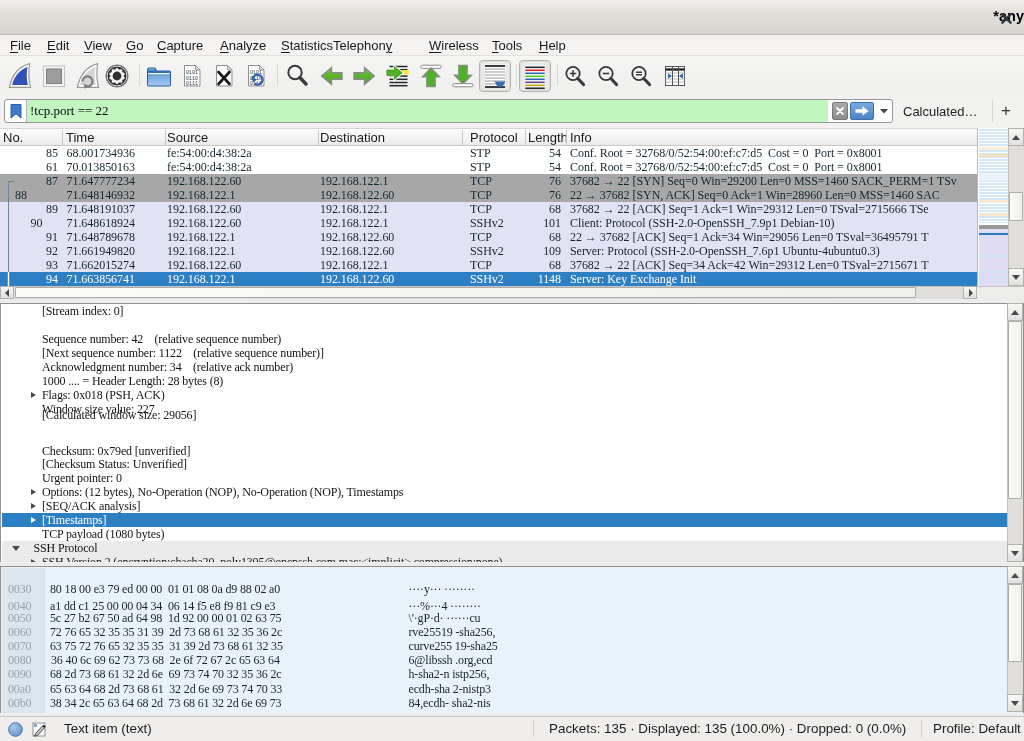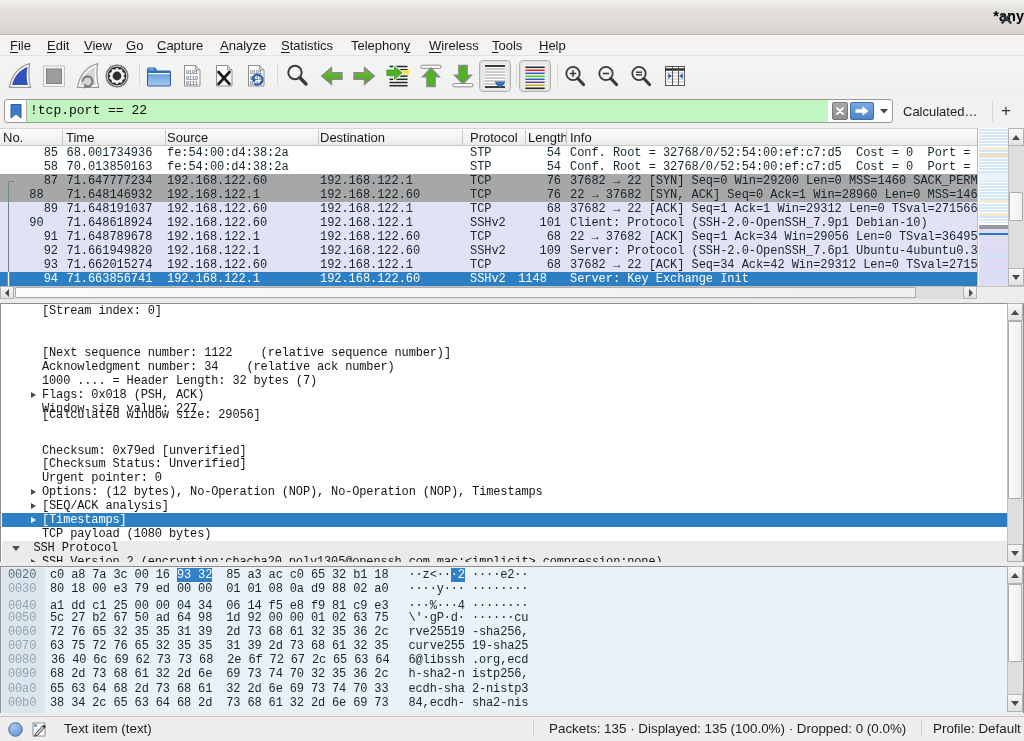--- a/index.html
+++ b/index.html
@@ -1,18 +1,18 @@
 <!DOCTYPE html>
 <html><head><meta charset="utf-8">
 <style>
 *{margin:0;padding:0;box-sizing:border-box}
 html,body{width:1024px;height:741px;overflow:hidden;background:#ececea}
 body{font-family:"Liberation Sans",sans-serif;position:relative}
 .abs{position:absolute}
-.mono{font-family:Liberation Mono, monospace;font-size:12px;letter-spacing:-0.15px;white-space:pre}
+.mono{font-family:Liberation Serif, serif;font-size:12px;letter-spacing:-0.15px;white-space:pre}
 
 #titlebar{left:0;top:0;width:1024px;height:35px;background:linear-gradient(#f3f1ef,#e2dfda 35%,#d9d5d0 96%,#cfccc6);border-bottom:1px solid #bfbbb6}
 #title{left:0;top:8px;width:1024px;text-align:right;font-size:14.5px;font-weight:bold;color:#000000}
 
 #menubar{left:0;top:35px;width:1024px;height:21px;background:#f4f3f2;border-bottom:1px solid #e2e1df}
 .mi{position:absolute;top:38px;font-size:13px;color:#1a1a1a}
 .mi u{text-decoration-thickness:1px;text-underline-offset:2px}
 
 #toolbar{left:0;top:56px;width:1024px;height:38px;background:linear-gradient(#f5f5f4,#efefed)}
 .tsep{position:absolute;top:64px;width:1px;height:22px;background:#d8d8d6}
@@ -59,21 +59,21 @@
     <path d="M2.4 2.4 L10.6 10.6 M10.6 2.4 L2.4 10.6" stroke="#2d3a41" stroke-width="2.5" stroke-linecap="round"></path>
   </svg>
 <div class="abs" id="menubar"></div>
 <span class="mi" style="left:10px"><u>F</u>ile</span>
 <span class="mi" style="left:47px"><u>E</u>dit</span>
 <span class="mi" style="left:84px"><u>V</u>iew</span>
 <span class="mi" style="left:126px"><u>G</u>o</span>
 <span class="mi" style="left:157px"><u>C</u>apture</span>
 <span class="mi" style="left:220px"><u>A</u>nalyze</span>
 <span class="mi" style="left:281px"><u>S</u>tatistics</span>
-<span class="mi" style="left:351px">Telephon<u>y</u></span>
+<span class="mi" style="left:333px">Telephon<u>y</u></span>
 <span class="mi" style="left:429px"><u>W</u>ireless</span>
 <span class="mi" style="left:492px"><u>T</u>ools</span>
 <span class="mi" style="left:539px"><u>H</u>elp</span>
 <div class="abs" id="toolbar"></div>
 <div class="tsep" style="left:139px"></div>
 <div class="tsep" style="left:277px"></div>
 <div class="tsep" style="left:516px"></div>
 <div class="tsep" style="left:557px"></div>
 <svg class="abs" style="left:3px;top:62px" width="30" height="28" viewBox="0 0 30 28">
     <path d="M26.6 1.7 C 17.5 4.3, 9.2 11.2, 6.4 25.3 L27.6 25.3 C 25.4 17.2, 25.6 8.5, 26.6 1.7 Z" fill="#fdfdfd" stroke="#9a9a9a" stroke-width="1.2"></path>
@@ -280,39 +280,39 @@
 <div class="prow mono" style="top:0px;background:#ffffff;color:#15262e">
 <span class="pc" style="left:15px;width:43px;text-align:right">85</span>
 <span class="pc" style="left:66.5px">68.001734936</span>
 <span class="pc" style="left:167px">fe:54:00:d4:38:2a</span>
 <span class="pc" style="left:320px"></span>
 <span class="pc" style="left:470px">STP</span>
 <span class="pc" style="left:504px;width:57px;text-align:right">54</span>
 <span class="pc" style="left:570px;width:407px;overflow:hidden">Conf. Root = 32768/0/52:54:00:ef:c7:d5  Cost = 0  Port = 0x8001</span>
 </div>
 <div class="prow mono" style="top:14px;background:#ffffff;color:#15262e">
-<span class="pc" style="left:15px;width:43px;text-align:right">58</span>
+<span class="pc" style="left:15px;width:43px;text-align:right">61</span>
 <span class="pc" style="left:66.5px">70.013850163</span>
 <span class="pc" style="left:167px">fe:54:00:d4:38:2a</span>
 <span class="pc" style="left:320px"></span>
 <span class="pc" style="left:470px">STP</span>
 <span class="pc" style="left:504px;width:57px;text-align:right">54</span>
 <span class="pc" style="left:570px;width:407px;overflow:hidden">Conf. Root = 32768/0/52:54:00:ef:c7:d5  Cost = 0  Port = 0x8001</span>
 </div>
 <div class="prow mono" style="top:28px;background:#a7a7a7;color:#15262e">
 <span class="pc" style="left:15px;width:43px;text-align:right">87</span>
 <span class="pc" style="left:66.5px">71.647777234</span>
 <span class="pc" style="left:167px">192.168.122.60</span>
 <span class="pc" style="left:320px">192.168.122.1</span>
 <span class="pc" style="left:470px">TCP</span>
 <span class="pc" style="left:504px;width:57px;text-align:right">76</span>
 <span class="pc" style="left:570px;width:407px;overflow:hidden">37682 → 22 [SYN] Seq=0 Win=29200 Len=0 MSS=1460 SACK_PERM=1 TSv</span>
 </div>
 <div class="prow mono" style="top:42px;background:#a7a7a7;color:#15262e">
-<span class="pc" style="left:15px;width:43px;text-align:center">88</span>
+<span class="pc" style="left:15px;width:43px;text-align:left">88</span>
 <span class="pc" style="left:66.5px">71.648146932</span>
 <span class="pc" style="left:167px">192.168.122.1</span>
 <span class="pc" style="left:320px">192.168.122.60</span>
 <span class="pc" style="left:470px">TCP</span>
 <span class="pc" style="left:504px;width:57px;text-align:right">76</span>
 <span class="pc" style="left:570px;width:407px;overflow:hidden">22 → 37682 [SYN, ACK] Seq=0 Ack=1 Win=28960 Len=0 MSS=1460 SAC</span>
 </div>
 <div class="prow mono" style="top:56px;background:#e2e2f7;color:#15262e">
 <span class="pc" style="left:15px;width:43px;text-align:right">89</span>
 <span class="pc" style="left:66.5px">71.648191037</span>
@@ -357,21 +357,21 @@
 <span class="pc" style="left:470px">TCP</span>
 <span class="pc" style="left:504px;width:57px;text-align:right">68</span>
 <span class="pc" style="left:570px;width:407px;overflow:hidden">37682 → 22 [ACK] Seq=34 Ack=42 Win=29312 Len=0 TSval=2715671 T</span>
 </div>
 <div class="prow mono" style="top:126px;background:#2d7fc4;color:#ffffff">
 <span class="pc" style="left:15px;width:43px;text-align:right">94</span>
 <span class="pc" style="left:66.5px">71.663856741</span>
 <span class="pc" style="left:167px">192.168.122.1</span>
 <span class="pc" style="left:320px">192.168.122.60</span>
 <span class="pc" style="left:470px">SSHv2</span>
-<span class="pc" style="left:504px;width:57px;text-align:center">1148</span>
+<span class="pc" style="left:504px;width:57px;text-align:right">1148</span>
 <span class="pc" style="left:570px;width:407px;overflow:hidden">Server: Key Exchange Init</span>
 </div>
 </div>
 <svg class="abs" style="left:0;top:146px" width="20" height="140" viewBox="0 0 20 140">
     <path d="M14 35.5 H8.5 V140" fill="none" stroke="#6f8791" stroke-width="1"></path>
     <path d="M8.5 126 V140" fill="none" stroke="#ffffff" stroke-width="1.4"></path>
   </svg>
 <div class="abs" style="left:977px;top:128px;width:31px;height:158px;background:#fff;border-left:1px solid #b8b8b6">
 <div class="abs" style="left:1px;top:0;width:30px;height:97px;background:repeating-linear-gradient(180deg,#ffffff 0px,#ffffff 1.4px,#d2e7f7 1.4px,#d2e7f7 3px)"></div>
 <div class="abs" style="left:1px;top:19px;width:30px;height:3px;background:#f7ecd3"></div>
@@ -398,23 +398,24 @@
 <div class="sbtn" style="left:0;top:286px;width:14px;height:13px"></div>
 <div class="arr" style="left:4.5px;top:288.5px;border-top:4px solid transparent;border-bottom:4px solid transparent;border-right:4.5px solid #4a4a4a"></div>
 <div class="sbtn" style="left:963px;top:286px;width:14px;height:13px"></div>
 <div class="arr" style="left:968.5px;top:288.5px;border-top:4px solid transparent;border-bottom:4px solid transparent;border-left:4.5px solid #4a4a4a"></div>
 <div class="sthumb" style="left:15px;top:287px;width:901px;height:11px"></div>
 <div class="abs" style="left:977px;top:286px;width:47px;height:13px;background:#ececea;border-top:1px solid #c6c4c2"></div>
 <div class="abs" style="left:0;top:299px;width:1024px;height:4px;background:#ececea"></div>
 <div class="abs" style="left:505px;top:300px;width:16px;height:2px;background:radial-gradient(circle 1px at 1px 1px,#9a9a9a 60%,transparent 61%) 0 0/3px 2px repeat-x"></div>
 <div class="abs" id="details">
 <div class="drow mono" style="top:0.3px"><span class="pc" style="left:40px">[Stream index: 0]</span></div>
+<div class="drow mono" style="top:28.1px"><span class="pc" style="left:40px">Sequence number: 42    (relative sequence number)</span></div>
 <div class="drow mono" style="top:42.1px"><span class="pc" style="left:40px">[Next sequence number: 1122    (relative sequence number)]</span></div>
 <div class="drow mono" style="top:56.0px"><span class="pc" style="left:40px">Acknowledgment number: 34    (relative ack number)</span></div>
-<div class="drow mono" style="top:69.9px"><span class="pc" style="left:40px">1000 .... = Header Length: 32 bytes (7)</span></div>
+<div class="drow mono" style="top:69.9px"><span class="pc" style="left:40px">1000 .... = Header Length: 28 bytes (8)</span></div>
 <div class="drow mono" style="top:83.8px"><span class="exp expr" style="left:29px"></span><span class="pc" style="left:40px">Flags: 0x018 (PSH, ACK)</span></div>
 <div class="drow mono" style="top:97.7px"><span class="pc" style="left:40px">Window size value: 227</span></div>
 <div class="drow mono" style="top:104px"><span class="pc" style="left:40px">[Calculated window size: 29056]</span></div>
 <div class="drow mono" style="top:139.5px"><span class="pc" style="left:40px">Checksum: 0x79ed [unverified]</span></div>
 <div class="drow mono" style="top:153.4px"><span class="pc" style="left:40px">[Checksum Status: Unverified]</span></div>
 <div class="drow mono" style="top:167.3px"><span class="pc" style="left:40px">Urgent pointer: 0</span></div>
 <div class="drow mono" style="top:181.3px"><span class="exp expr" style="left:29px"></span><span class="pc" style="left:40px">Options: (12 bytes), No-Operation (NOP), No-Operation (NOP), Timestamps</span></div>
 <div class="drow mono" style="top:195.2px"><span class="exp expr" style="left:29px"></span><span class="pc" style="left:40px">[SEQ/ACK analysis]</span></div>
 <div class="drow mono" style="top:209.1px;background:#2d7fc4;color:#fff"><span class="exp expw" style="left:29px"></span><span class="pc" style="left:40px">[Timestamps]</span></div>
 <div class="drow mono" style="top:223.0px"><span class="pc" style="left:40px">TCP payload (1080 bytes)</span></div>
@@ -424,21 +425,20 @@
 <div class="sb" style="left:1007px;top:303px;width:16px;height:259px;border-left:1px solid #c2c0be"></div>
 <div class="sbtn" style="left:1007px;top:303px;width:16px;height:18px"></div>
 <div class="arr" style="left:1011px;top:309.5px;border-left:4.2px solid transparent;border-right:4.2px solid transparent;border-bottom:5px solid #4a4a4a"></div>
 <div class="sbtn" style="left:1007px;top:544px;width:16px;height:18px"></div>
 <div class="arr" style="left:1011px;top:550.5px;border-left:4.2px solid transparent;border-right:4.2px solid transparent;border-top:5px solid #4a4a4a"></div>
 <div class="sthumb" style="left:1008px;top:321px;width:14px;height:178px"></div>
 <div class="abs" style="left:0;top:562px;width:1024px;height:4px;background:#ececea"></div>
 <div class="abs" style="left:505px;top:563px;width:16px;height:2px;background:radial-gradient(circle 1px at 1px 1px,#9a9a9a 60%,transparent 61%) 0 0/3px 2px repeat-x"></div>
 <div class="abs" id="hexpane">
 <div class="abs" id="hexoff"></div>
-<div class="xrow mono abs" style="left:0;top:1.0px;width:1005px;color:#15262e"><span class="pc xoff1" style="left:7px">0020</span><span class="pc" style="left:49px">c0 a8 7a 3c 00 16 <span class="xhl">93 32</span>  85 a3 ac c0 65 32 b1 18</span><span class="pc" style="left:407.5px">··z&lt;··<span class="xhl">·2</span> ····e2··</span></div>
 <div class="xrow mono abs" style="left:0;top:15.2px;width:1005px;color:#15262e"><span class="pc xoff" style="left:7px">0030</span><span class="pc" style="left:49px">80 18 00 e3 79 ed 00 00  01 01 08 0a d9 88 02 a0</span><span class="pc" style="left:407.5px">····y··· ········</span></div>
 <div class="xrow mono abs" style="left:0;top:32px;width:994px;color:#15262e"><span class="pc xoff" style="left:7px">0040</span><span class="pc" style="left:49px">a1 dd c1 25 00 00 04 34  06 14 f5 e8 f9 81 c9 e3</span><span class="pc" style="left:407.5px">···%···4 ········</span></div>
 <div class="xrow mono abs" style="left:0;top:43.6px;width:1005px;color:#15262e"><span class="pc xoff" style="left:7px">0050</span><span class="pc" style="left:49px">5c 27 b2 67 50 ad 64 98  1d 92 00 00 01 02 63 75</span><span class="pc" style="left:407.5px">\'·gP·d· ······cu</span></div>
 <div class="xrow mono abs" style="left:0;top:57.8px;width:1005px;color:#15262e"><span class="pc xoff" style="left:7px">0060</span><span class="pc" style="left:49px">72 76 65 32 35 35 31 39  2d 73 68 61 32 35 36 2c</span><span class="pc" style="left:407.5px">rve25519 -sha256,</span></div>
 <div class="xrow mono abs" style="left:0;top:72.0px;width:1005px;color:#15262e"><span class="pc xoff" style="left:7px">0070</span><span class="pc" style="left:49px">63 75 72 76 65 32 35 35  31 39 2d 73 68 61 32 35</span><span class="pc" style="left:407.5px">curve255 19-sha25</span></div>
 <div class="xrow mono abs" style="left:0;top:86.2px;width:1005px;color:#15262e"><span class="pc xoff" style="left:7px">0080</span><span class="pc" style="left:50px">36 40 6c 69 62 73 73 68  2e 6f 72 67 2c 65 63 64</span><span class="pc" style="left:407.5px">6@libssh .org,ecd</span></div>
 <div class="xrow mono abs" style="left:0;top:100.4px;width:1005px;color:#15262e"><span class="pc xoff" style="left:7px">0090</span><span class="pc" style="left:49px">68 2d 73 68 61 32 2d 6e  69 73 74 70 32 35 36 2c</span><span class="pc" style="left:407.5px">h-sha2-n istp256,</span></div>
 <div class="xrow mono abs" style="left:0;top:114.6px;width:1005px;color:#15262e"><span class="pc xoff" style="left:7px">00a0</span><span class="pc" style="left:49px">65 63 64 68 2d 73 68 61  32 2d 6e 69 73 74 70 33</span><span class="pc" style="left:407.5px">ecdh-sha 2-nistp3</span></div>
 <div class="xrow mono abs" style="left:0;top:128.8px;width:1005px;color:#15262e"><span class="pc xoff" style="left:7px">00b0</span><span class="pc" style="left:49px">38 34 2c 65 63 64 68 2d  73 68 61 32 2d 6e 69 73</span><span class="pc" style="left:407.5px">84,ecdh- sha2-nis</span></div>
 </div>

